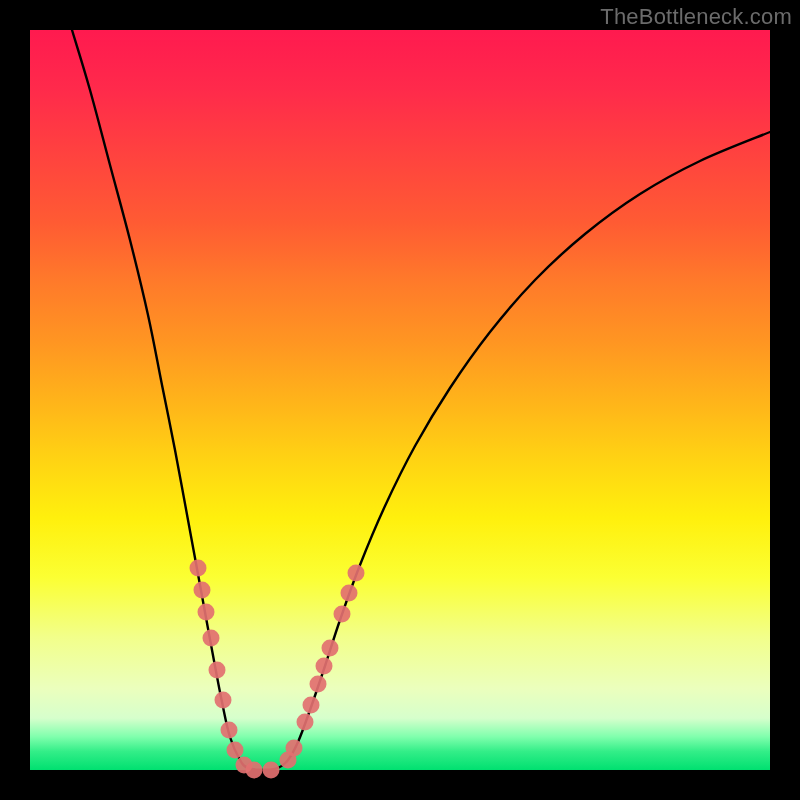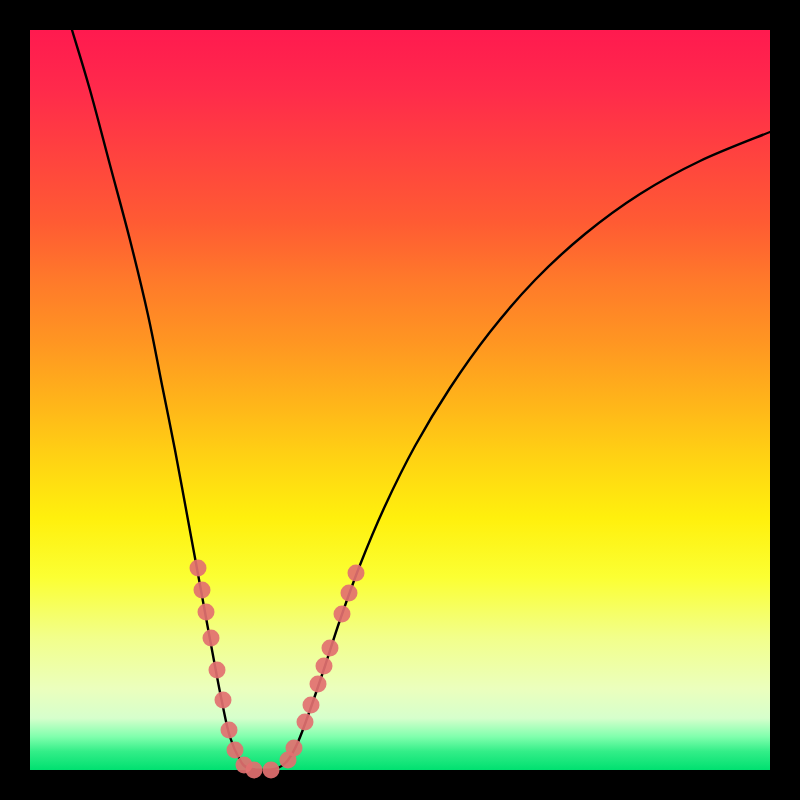--- a/index.html
+++ b/index.html
@@ -58,20 +58,21 @@
     font-size: 22px;
     letter-spacing: 0.2px;
     font-weight: 500;
     user-select: none;
   }
 </style>
 </head>
 <body>
 
 <div class="frame">
+  <div class="watermark">TheBottleneck.com</div>
   <div class="plot">
     <svg viewBox="0 0 740 740" preserveAspectRatio="none">
       <g id="curves">
           <path d="M 42 0 C 45.24 10.799999999999999, 53.16 35.7, 60 60 C 66.84 84.3, 72.8 108, 80 135 C 87.2 162, 93.16 183, 100 210 C 106.84 237, 112.24 258.9, 118 285 C 123.76 311.1, 127.14 330.7, 132 355 C 136.86 379.3, 140.32 395.7, 145 420 C 149.68 444.3, 153.5 465.7, 158 490 C 162.5 514.3, 165.68 531.6, 170 555 C 174.32 578.4, 178.04 598.94, 182 620 C 185.96 641.06, 188.76 656.34, 192 672 C 195.24 687.66, 196.76 696.56, 200 707 C 203.24 717.44, 206.76 724.42, 210 730 C 213.24 735.58, 214.04 736.2, 218 738 C 221.96 739.8, 229.48 739.64, 232 740" fill="none" stroke="#000" stroke-width="2.4" stroke-linecap="round"></path>
           <path d="M 232 740 C 234.88 739.64, 243.32 739.8, 248 738 C 252.68 736.2, 254.4 734.68, 258 730 C 261.6 725.32, 264.04 721, 268 712 C 271.96 703, 275.14 693.68, 280 680 C 284.86 666.32, 289.6 652.2, 295 636 C 300.4 619.8, 303.7 608.18, 310 590 C 316.3 571.82, 321.9 555.52, 330 535 C 338.1 514.48, 345.1 497.42, 355 476 C 364.9 454.58, 373.3 437.24, 385 416 C 396.7 394.76, 406.5 378.52, 420 358 C 433.5 337.48, 444.7 321.44, 460 302 C 475.3 282.56, 487.9 267.64, 505 250 C 522.1 232.36, 536.1 219.48, 555 204 C 573.9 188.52, 589.3 177.14, 610 164 C 630.7 150.86, 646.6 142.16, 670 131 C 693.4 119.84, 727.4 107.22, 740 102" fill="none" stroke="#000" stroke-width="2.4" stroke-linecap="round"></path>
         </g>
       <g id="markers">
           <circle cx="168" cy="538" r="8.5" fill="#e27070" fill-opacity="0.92"></circle>
           <circle cx="172" cy="560" r="8.5" fill="#e27070" fill-opacity="0.92"></circle>
           <circle cx="176" cy="582" r="8.5" fill="#e27070" fill-opacity="0.92"></circle>

